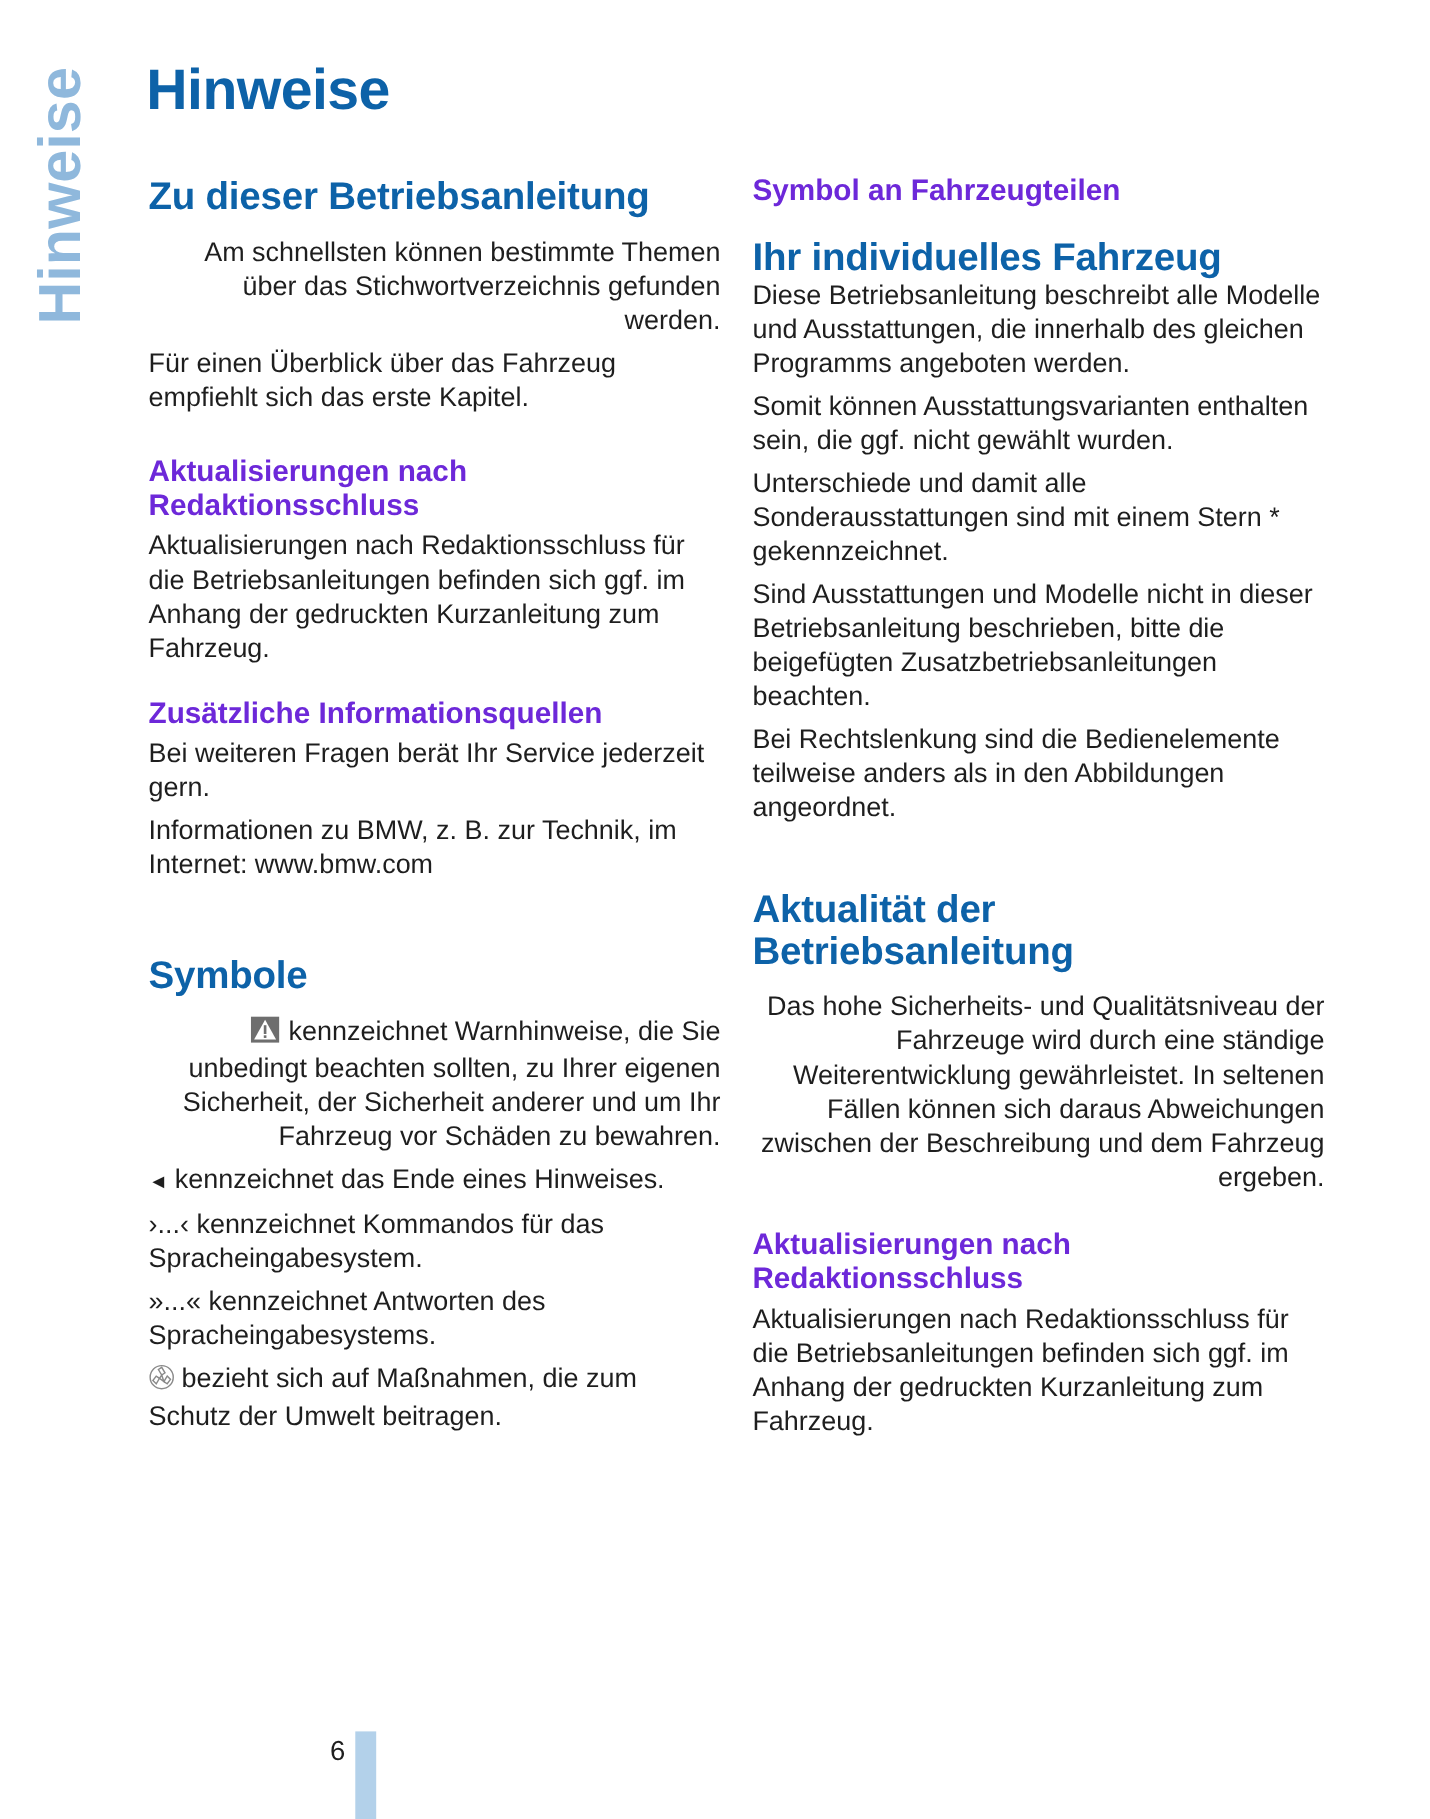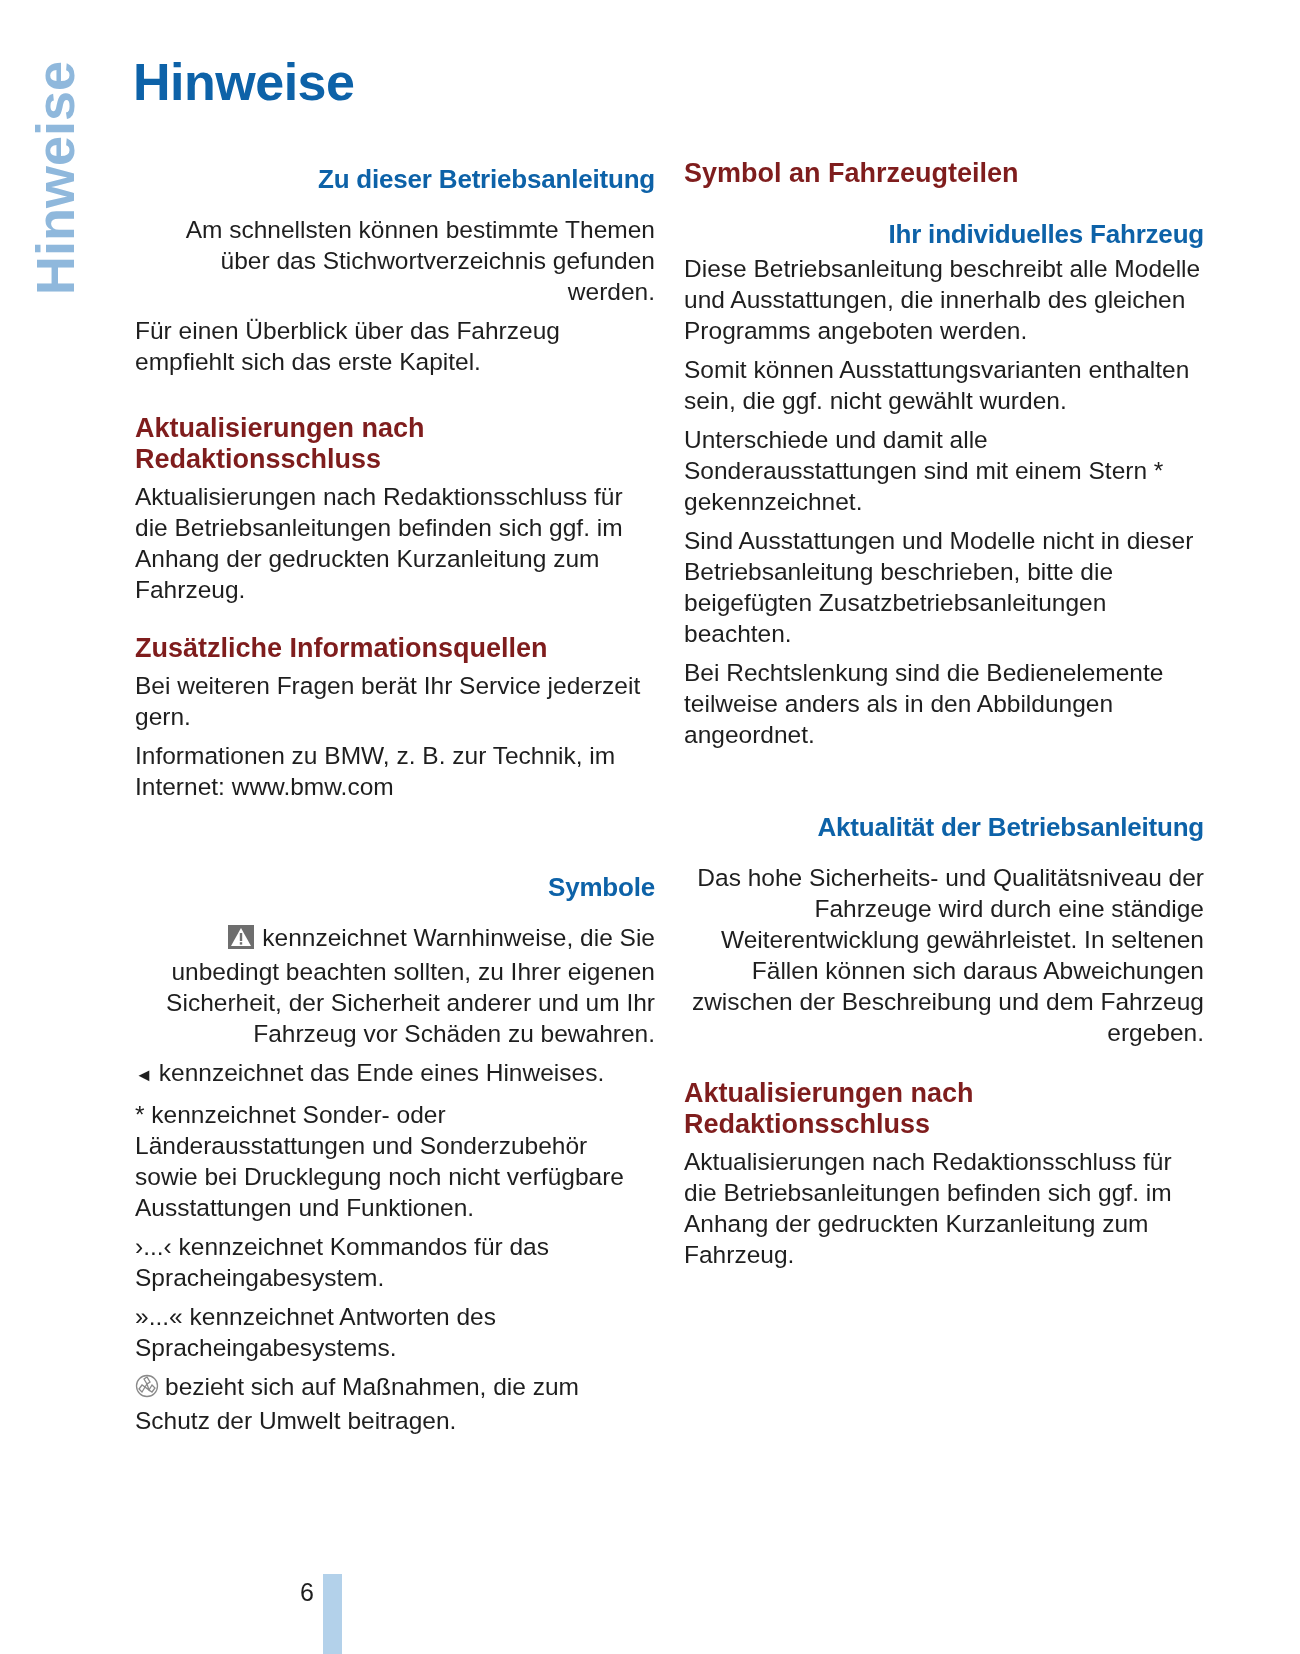--- a/index.html
+++ b/index.html
@@ -7,22 +7,22 @@
          font-family:"Liberation Sans", sans-serif; color:#1e1e1e; }
   .side-tab { position:absolute; left:30px; top:62px; width:50px; height:232px; }
   .side-tab span { position:absolute; left:50%; top:50%;
          transform:translate(-50%,-50%) rotate(-90deg); white-space:nowrap;
          font-weight:bold; font-size:54px; color:#8fb8dc; letter-spacing:0px; }
   .page-title { position:absolute; left:133px; top:52px; margin:0;
          font-size:52px; font-weight:bold; color:#0d62a8; letter-spacing:-0.5px; }
   .col { position:absolute; top:160px; width:520px; }
   .col-left { left:135px; }
   .col-right { left:684px; top:158px; }
-  h2 { margin:0; font-weight:bold; color:#0d62a8; font-size:26px; line-height:38px; letter-spacing:-0.2px;text-align:right; }
-  h3 { margin:0; font-weight:bold; color:#7f1d1d; font-size:27px; line-height:31px; }
+  h2 { margin:0; font-weight:bold; color:#0d62a8; font-size:35px; line-height:38px; letter-spacing:-0.2px; }
+  h3 { margin:0; font-weight:bold; color:#6d28d9; font-size:27px; line-height:31px; }
   p { margin:0; font-size:24.5px; line-height:31px; color:#1e1e1e; }
   p + p { margin-top:8px; }
   .gap-h2 { margin-top:16px;text-align:right; }
   .gap-h3 { margin-top:6px; }
   .inline-icon { display:inline-block; vertical-align:-3px; margin-right:8px; }
   .page-num { position:absolute; left:300px; top:1578px; font-size:25px; color:#1e1e1e; }
   .page-bar { position:absolute; left:323px; top:1574px; width:19px; height:80px; background:#b3d1ea; }
 </style>
 </head>
 <body>
@@ -63,23 +63,20 @@
           <rect x="11.8" y="8" width="2.4" height="8" fill="#6e6e6e"></rect>
           <rect x="11.8" y="17.2" width="2.4" height="2.4" fill="#6e6e6e"></rect>
         </svg>
       </span><span>kennzeichnet Warnhinweise, die Sie unbedingt beachten sollten, zu Ihrer eigenen Sicherheit, der Sicherheit anderer und um Ihr Fahrzeug vor Schäden zu bewahren.</span>
     </p>
 
     <p>
       <span style="font-size:18px;margin-right:6px;">◄</span><span>kennzeichnet das Ende eines Hinweises.</span>
     </p>
 
-    <p>
-      <span>*</span> <span>kennzeichnet Sonder- oder Länderausstattungen und Sonderzubehör sowie bei Drucklegung noch nicht verfügbare Ausstattungen und Funktionen.</span>
-    </p>
 
 
     <p>
       <span>›...‹</span> <span>kennzeichnet Kommandos für das Spracheingabesystem.</span>
     </p>
 
     <p>
       <span>»...«</span> <span>kennzeichnet Antworten des Spracheingabesystems.</span>
     </p>
 

